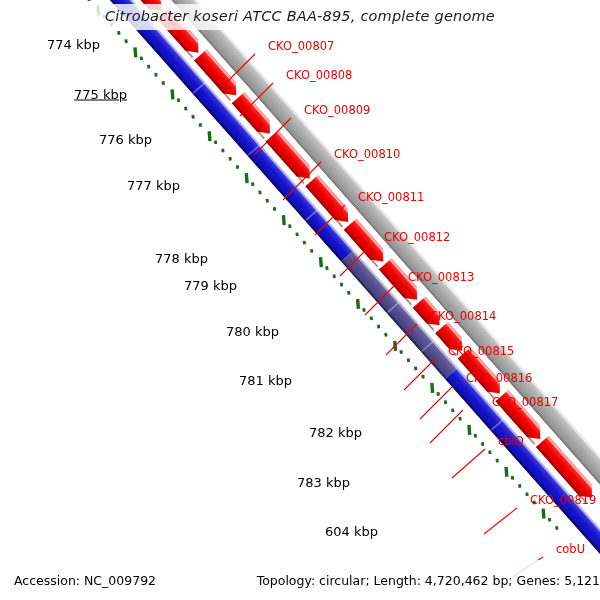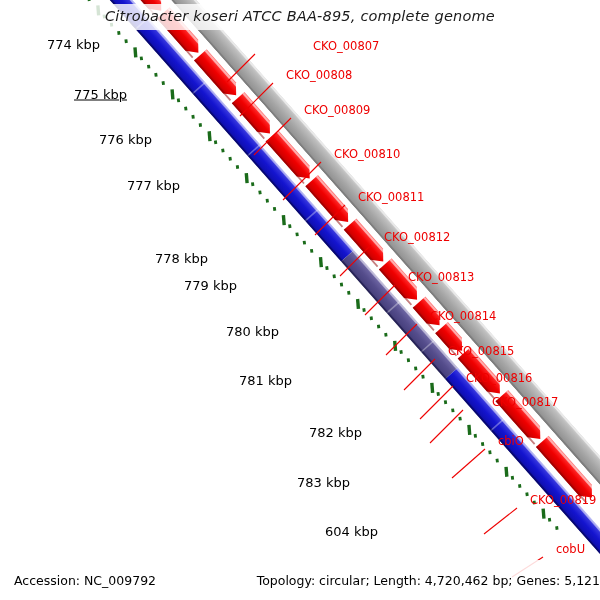--- a/index.html
+++ b/index.html
@@ -332,21 +332,21 @@
       <div class="tick-label" style="left: 208px; top: 235px; margin-top: 23px;">778 kbp</div>
       <div class="tick-label" style="left: 237px; top: 285px;">779 kbp</div>
       <div class="tick-label" style="left: 258px; top: 331px; margin-left: 21px;">780 kbp</div>
       <div class="tick-label" style="left: 292px; top: 380px;">781 kbp</div>
       <div class="tick-label" style="left: 322px; top: 432px; margin-left: 40px;">782 kbp</div>
       <div class="tick-label" style="left: 350px; top: 482px;">783 kbp</div>
       <div class="tick-label" style="left: 378px; top: 531px;">604 kbp</div>
     </div>
 
   <div id="gene-labels">
-      <div class="gene-label" style="left: 268px; top: 46px; color: rgb(238, 0, 0); margin-left: 45px;">CKO_00807</div>
+      <div class="gene-label" style="left: 268px; top: 46px; color: rgb(238, 0, 0);">CKO_00807</div>
       <div class="gene-label" style="left: 286px; top: 75px; color: rgb(238, 0, 0);">CKO_00808</div>
       <div class="gene-label" style="left: 304px; top: 110px; color: rgb(238, 0, 0);">CKO_00809</div>
       <div class="gene-label" style="left: 334px; top: 154px; color: rgb(238, 0, 0);">CKO_00810</div>
       <div class="gene-label" style="left: 358px; top: 197px; color: rgb(238, 0, 0);">CKO_00811</div>
       <div class="gene-label" style="left: 384px; top: 237px; color: rgb(238, 0, 0);">CKO_00812</div>
       <div class="gene-label" style="left: 408px; top: 277px; color: rgb(238, 0, 0);">CKO_00813</div>
       <div class="gene-label" style="left: 430px; top: 316px; color: rgb(238, 0, 0);">CKO_00814</div>
       <div class="gene-label" style="left: 448px; top: 351px; color: rgb(238, 0, 0);">CKO_00815</div>
       <div class="gene-label" style="left: 466px; top: 378px; color: rgb(238, 0, 0);">CKO_00816</div>
       <div class="gene-label" style="left: 476px; top: 402px; color: rgb(238, 0, 0); margin-left: 16px;">CKO_00817</div>

